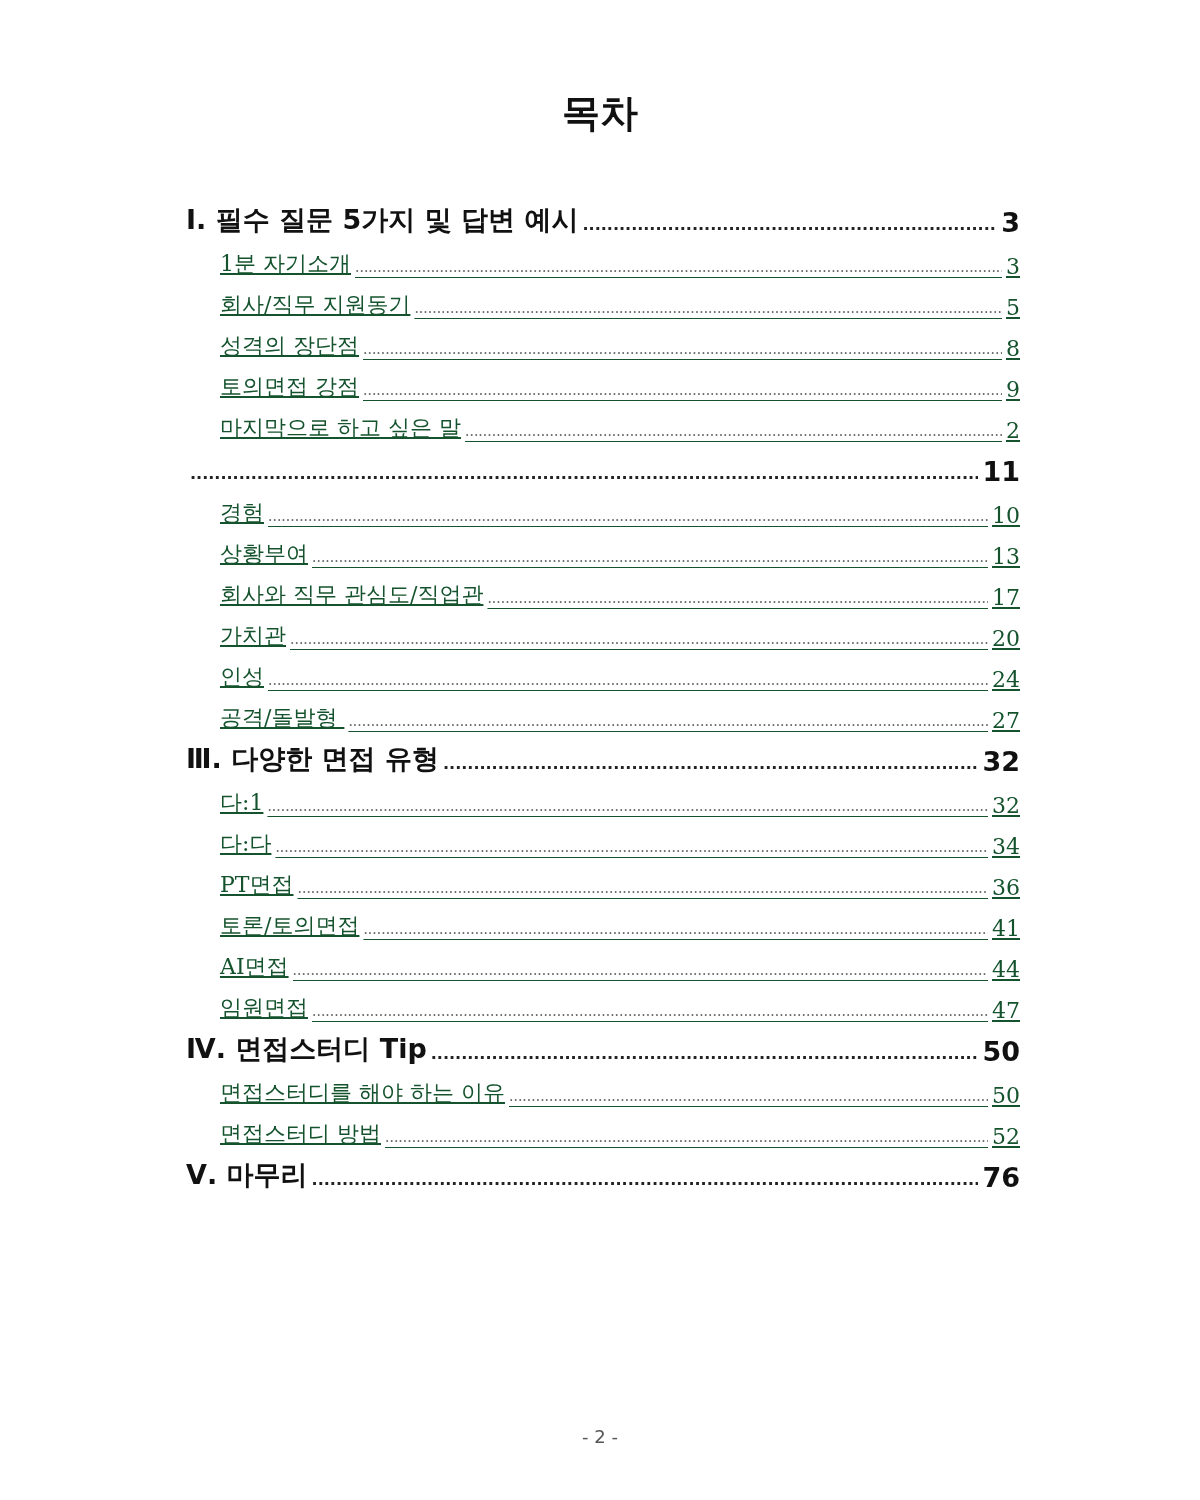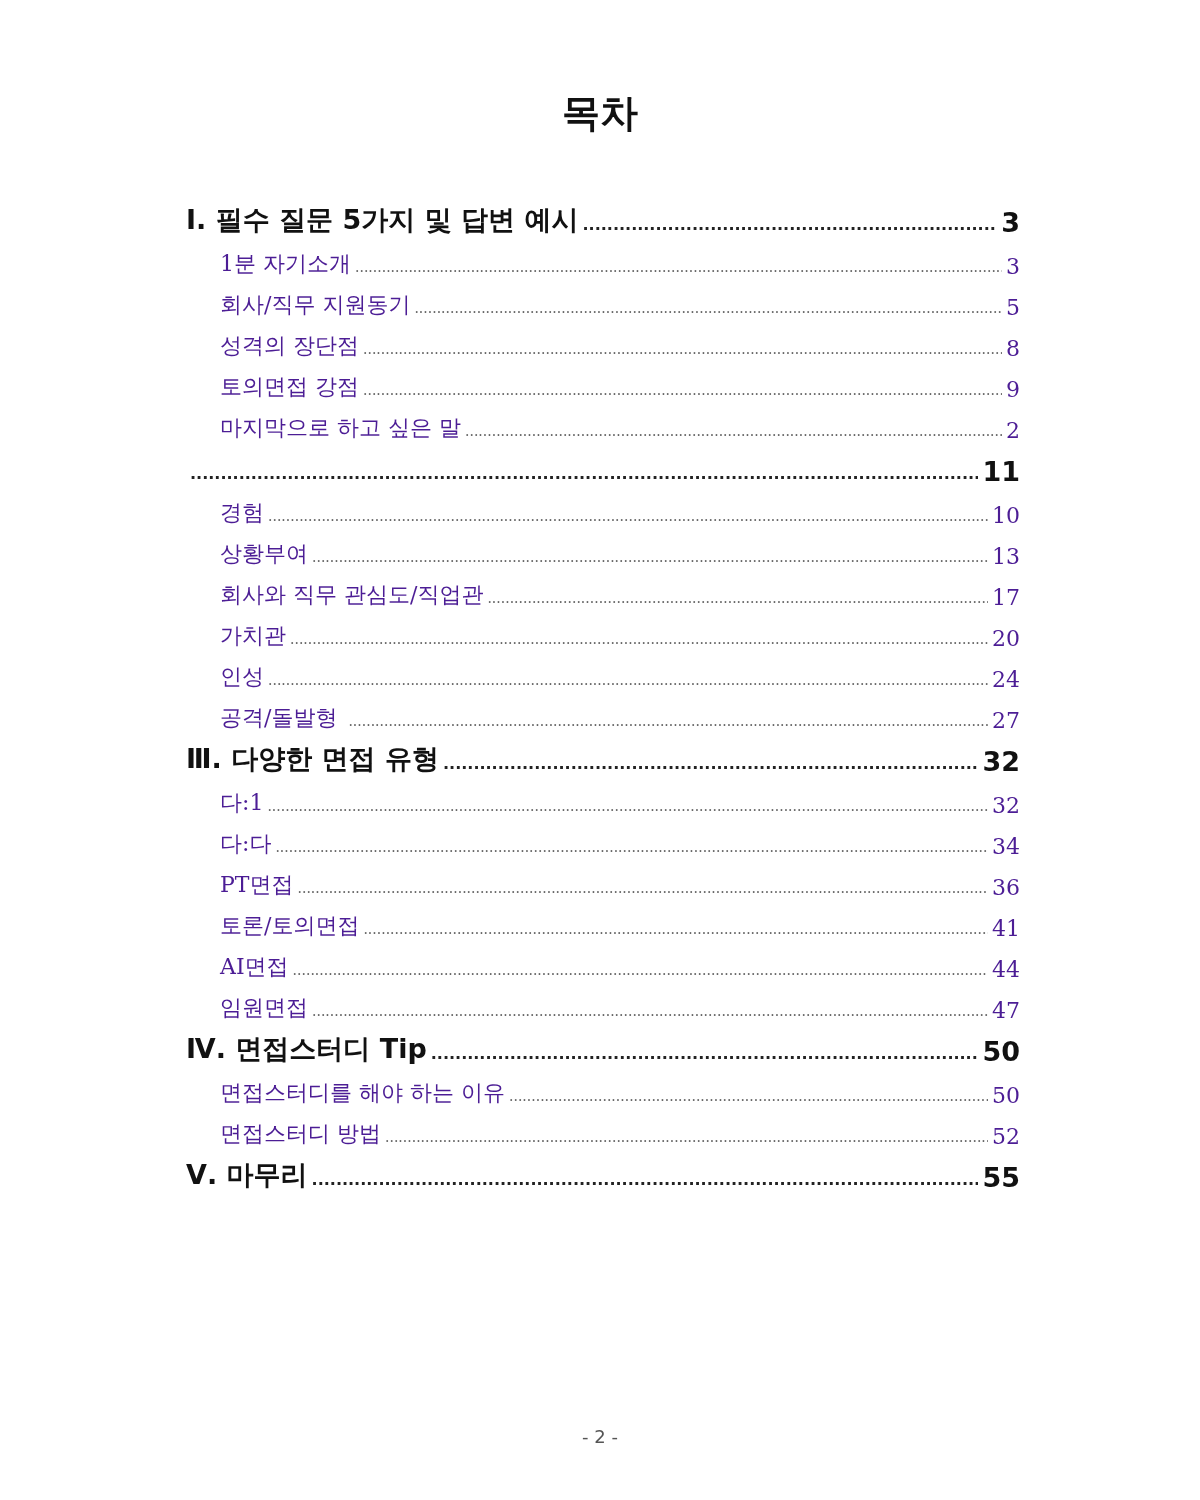--- a/index.html
+++ b/index.html
@@ -8,21 +8,21 @@
     .title { position: absolute; top: 88px; left: 0; width: 1200px; text-align: center;
              font-family: "DejaVu Sans", sans-serif; font-weight: bold; font-size: 38px; color: #111; }
     .toc { position: absolute; left: 186px; top: 194px; width: 834px; }
     .row { display: flex; align-items: flex-end; }
     .row .label { white-space: pre; }
     .row .dots { flex: 1; overflow: hidden; white-space: nowrap; margin: 0 4px; }
     .row .dots::before { content: "··································································································································································································"; letter-spacing: 0px; }
     .row .page { text-align: right; }
     .sec { height: 44px; font-family: "DejaVu Sans", sans-serif; font-weight: bold; font-size: 27px; color: #111; }
     .sec .dots { font-size: 16px; font-weight: bold; color: #222; }
-    .sub { height: 41px; font-size: 22px; color: #4c1d95; padding-left: 34px; }
+    .sub { height: 41px; font-size: 22px; color: #14532d; padding-left: 34px; text-decoration: underline; }
     .sub .dots { font-size: 14px; color: #666; }
     .footer { position: absolute; top: 1426px; left: 0; width: 1200px; text-align: center;
               font-family: "DejaVu Sans", sans-serif; font-size: 18px; color: #555; }
   </style>
 </head>
 <body>
 
 <div class="title">목차</div>
 
 <div class="toc">
@@ -141,17 +141,17 @@
   </div>
   <div class="row sub">
     <span class="label">면접스터디 방법</span>
     <span class="dots"></span>
     <span class="page">52</span>
   </div>
 
   <div class="row sec">
     <span class="label">Ⅴ. 마무리</span>
     <span class="dots"></span>
-    <span class="page">55</span>
+    <span class="page">76</span>
   </div>
 </div>
 
 <div class="footer">- 2 -</div>
 
 </body></html>

